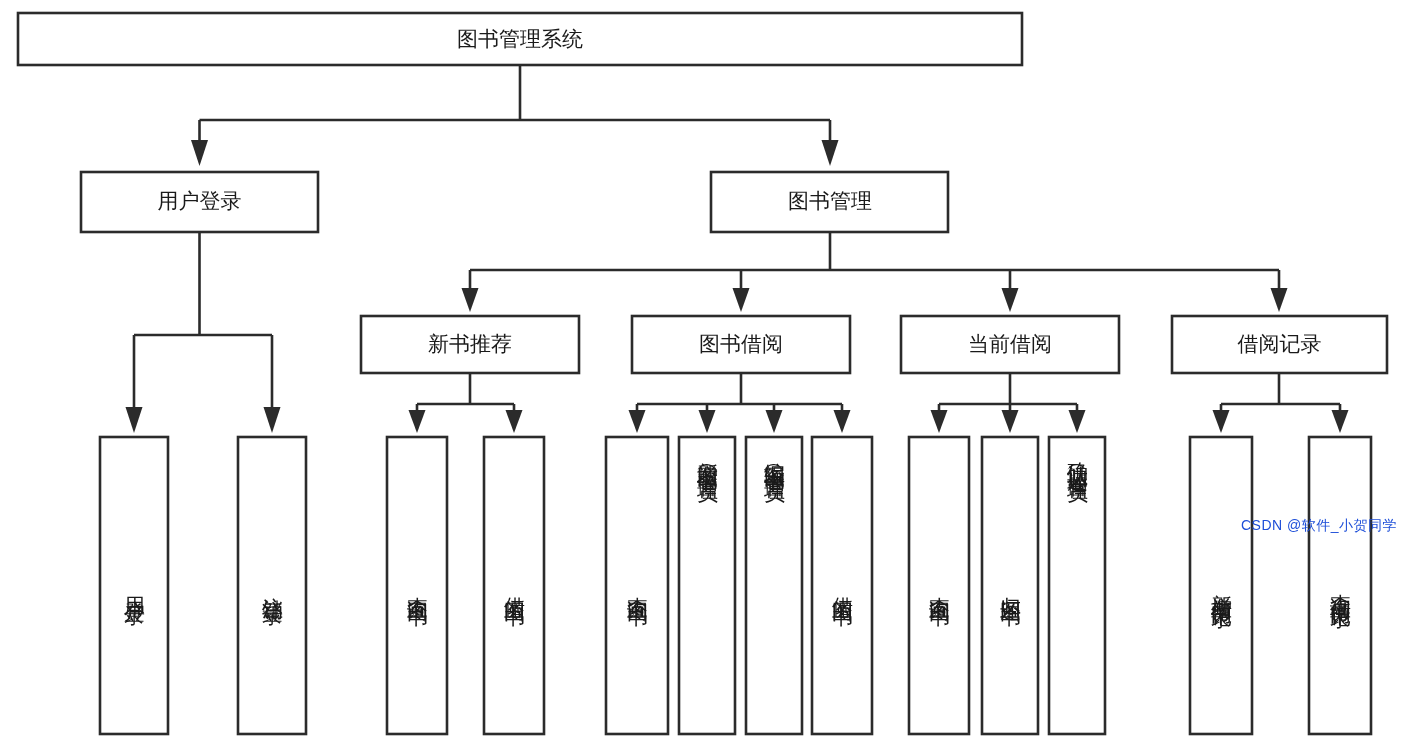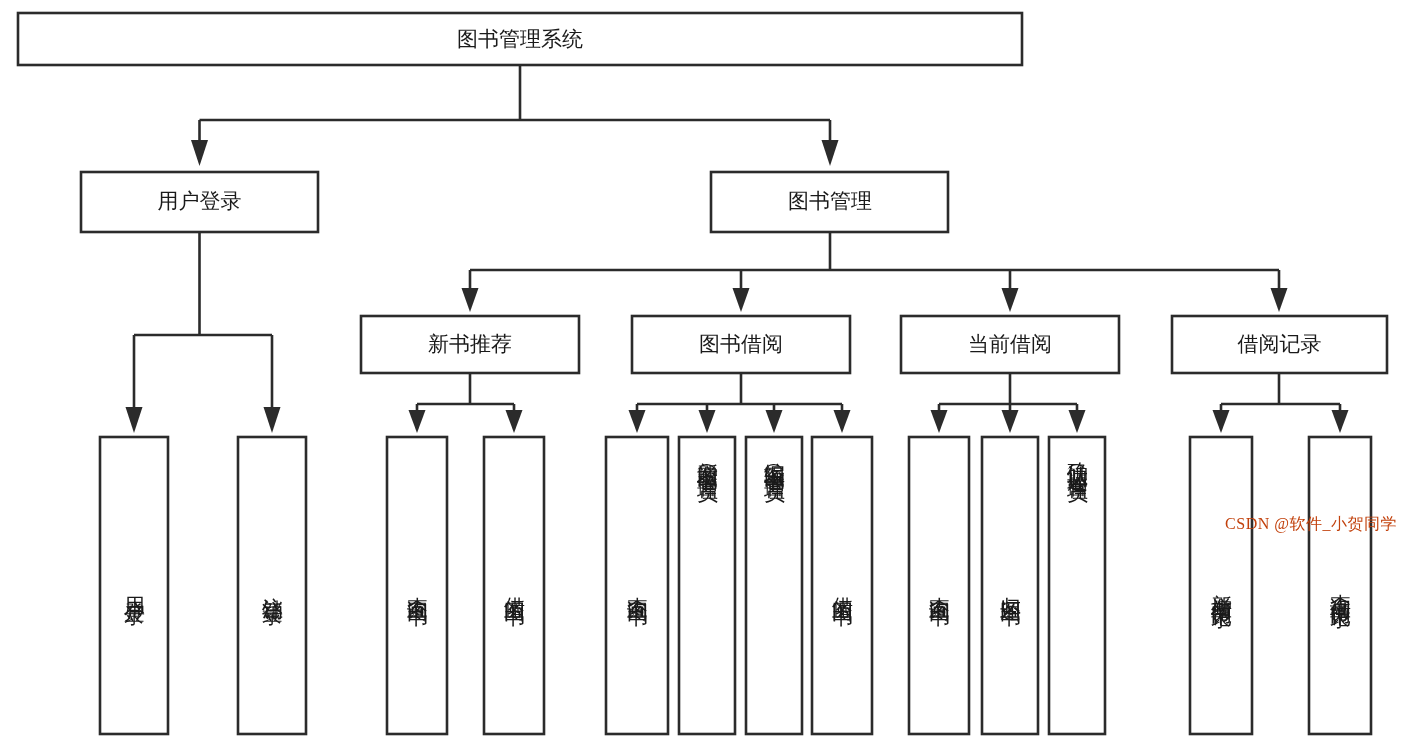--- a/index.html
+++ b/index.html
@@ -65,23 +65,23 @@
     line-height: 1;
     letter-spacing: 3px;
     color: #1a1a1a;
     white-space: nowrap;
     text-align: center;
   }
   .watermark {
     position: absolute;
     right: 8px;
     bottom: 4px;
-    font-family: Liberation Serif, serif;
-    font-size: 16px;
-    color: #c2410c;
+    font-family: Liberation Sans, sans-serif;
+    font-size: 14px;
+    color: #1d4ed8;
     white-space: nowrap;
     letter-spacing: 0.5px;
   }
 </style>
 </head>
 <body>
 
 <div id="diagram-root">
 
   <svg id="flow-svg" viewBox="0 0 1405 747">

